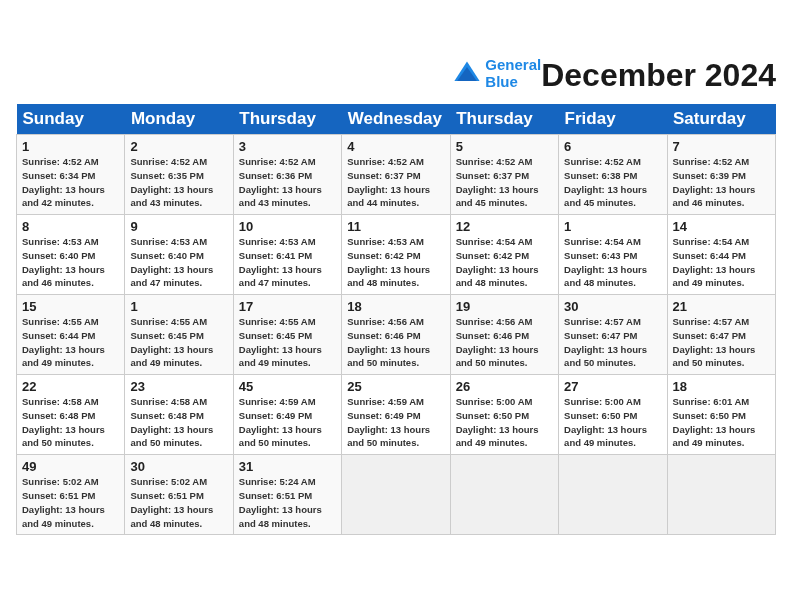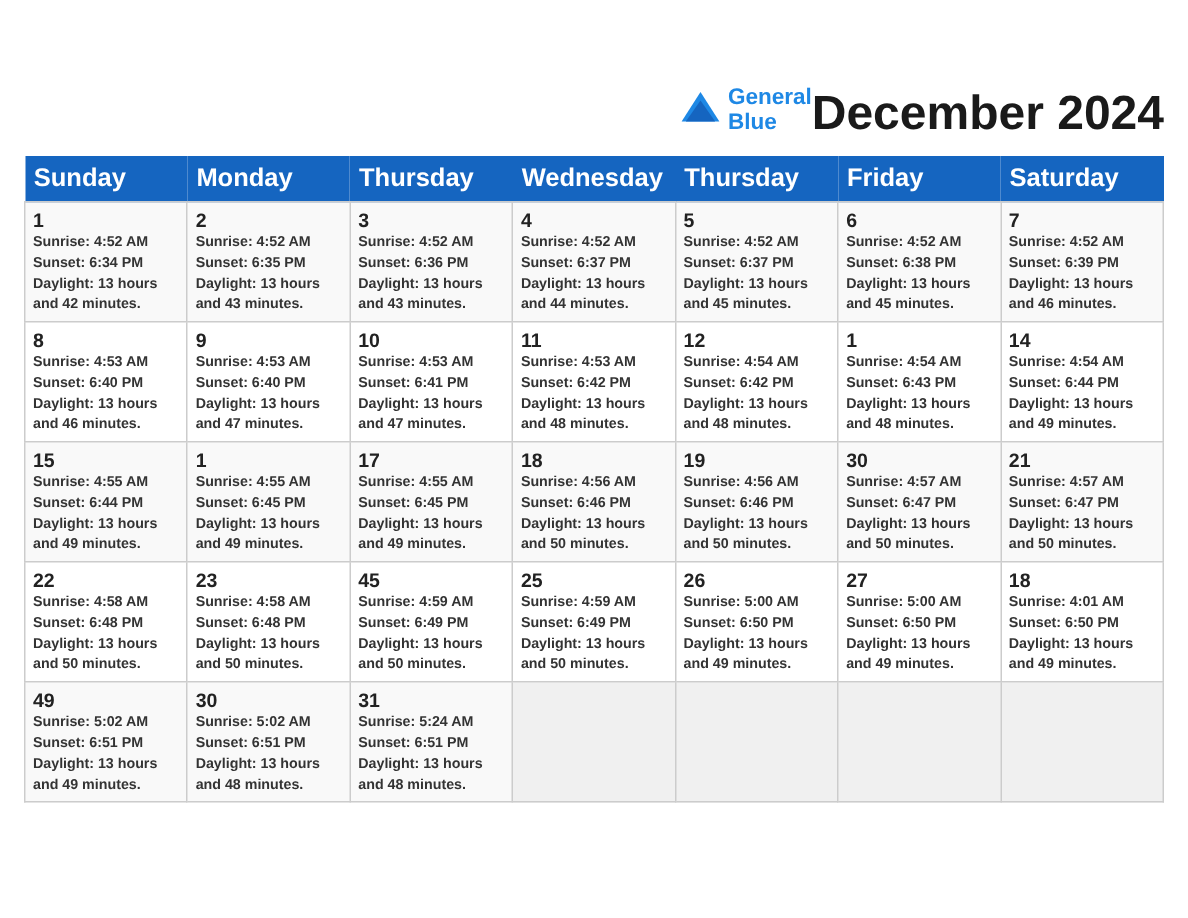--- a/index.html
+++ b/index.html
@@ -318,21 +318,21 @@
           </td>
           <td>
             <span class="day-num">27</span>
             <div class="day-info" style="white-space: pre-line;">Sunrise: 5:00 AM
 Sunset: 6:50 PM
 Daylight: 13 hours
 and 49 minutes.</div>
           </td>
           <td>
             <span class="day-num">18</span>
-            <div class="day-info" style="white-space: pre-line;">Sunrise: 4:01 AM
+            <div class="day-info" style="white-space: pre-line;">Sunrise: 6:01 AM
 Sunset: 6:50 PM
 Daylight: 13 hours
 and 49 minutes.</div>
           </td>
         </tr>
         <tr>
           <td>
             <span class="day-num">49</span>
             <div class="day-info" style="white-space: pre-line;">Sunrise: 5:02 AM
 Sunset: 6:51 PM

